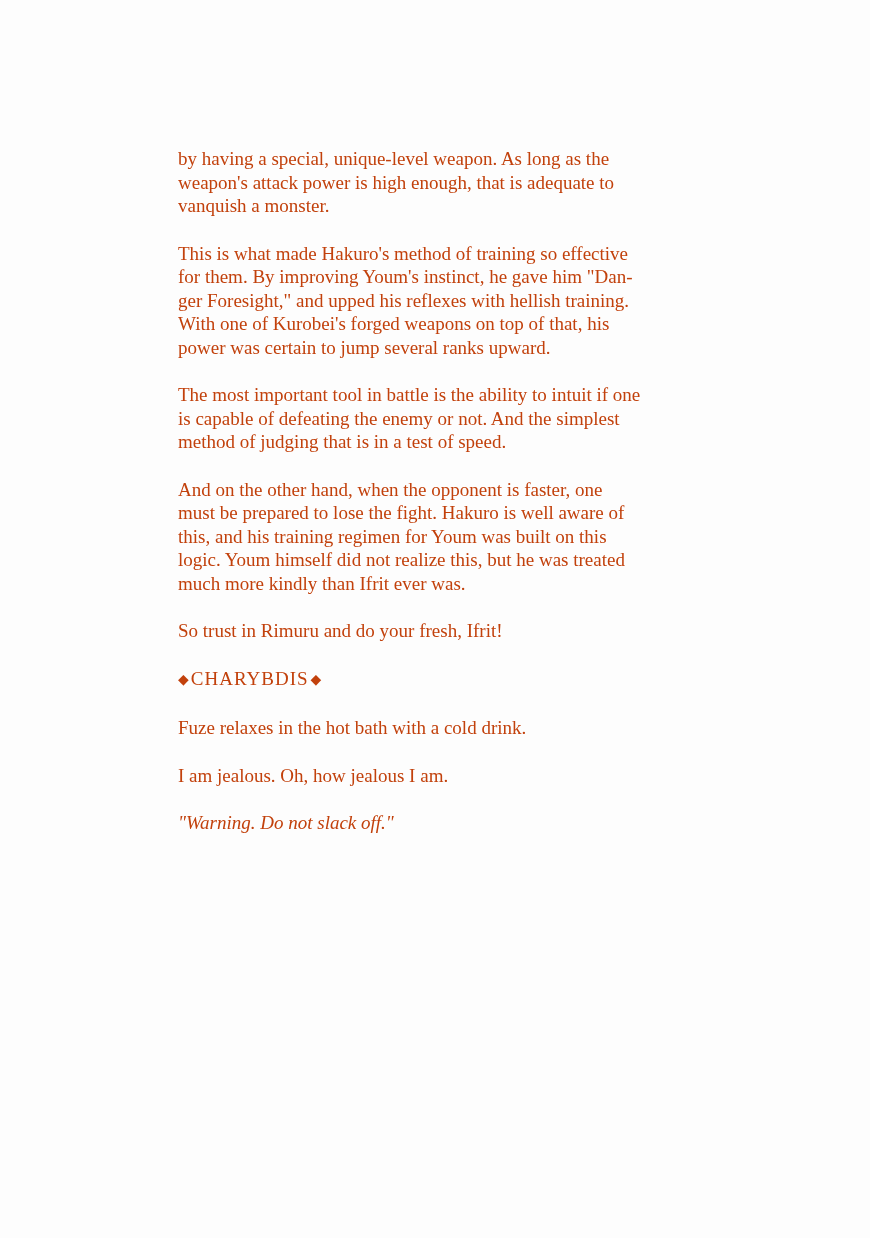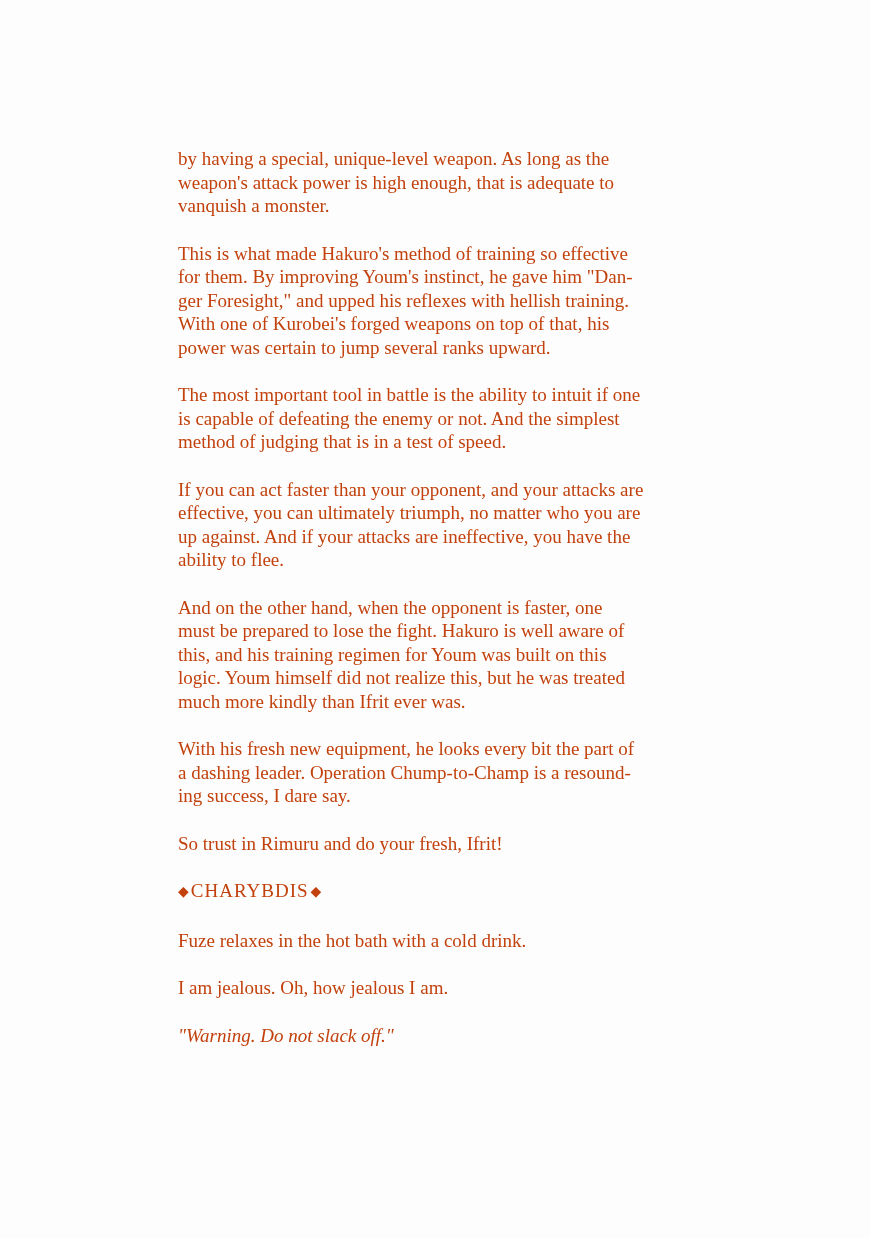--- a/index.html
+++ b/index.html
@@ -56,32 +56,25 @@
 weapon's attack power is high enough, that is adequate to
 vanquish a monster.</p>
     <p>This is what made Hakuro's method of training so effective
 for them. By improving Youm's instinct, he gave him "Dan-
 ger Foresight," and upped his reflexes with hellish training.
 With one of Kurobei's forged weapons on top of that, his
 power was certain to jump several ranks upward.</p>
     <p>The most important tool in battle is the ability to intuit if one
 is capable of defeating the enemy or not. And the simplest
 method of judging that is in a test of speed.</p>
-    <p>If you can act faster than your opponent, and your attacks are
-effective, you can ultimately triumph, no matter who you are
-up against. And if your attacks are ineffective, you have the
-ability to flee.</p>
     <p>And on the other hand, when the opponent is faster, one
 must be prepared to lose the fight. Hakuro is well aware of
 this, and his training regimen for Youm was built on this
 logic. Youm himself did not realize this, but he was treated
 much more kindly than Ifrit ever was.</p>
-    <p>With his fresh new equipment, he looks every bit the part of
-a dashing leader. Operation Chump-to-Champ is a resound-
-ing success, I dare say.</p>
     <p>So trust in Rimuru and do your fresh, Ifrit!</p>
 
     <p class="section-heading"><span class="ornament left">◆</span><span>CHARYBDIS</span><span class="ornament right">◆</span></p>
 
     <p>Fuze relaxes in the hot bath with a cold drink.</p>
     <p>I am jealous. Oh, how jealous I am.</p>
     <p class="italic">"Warning. Do not slack off."</p>
 
   </div>
 </div>

